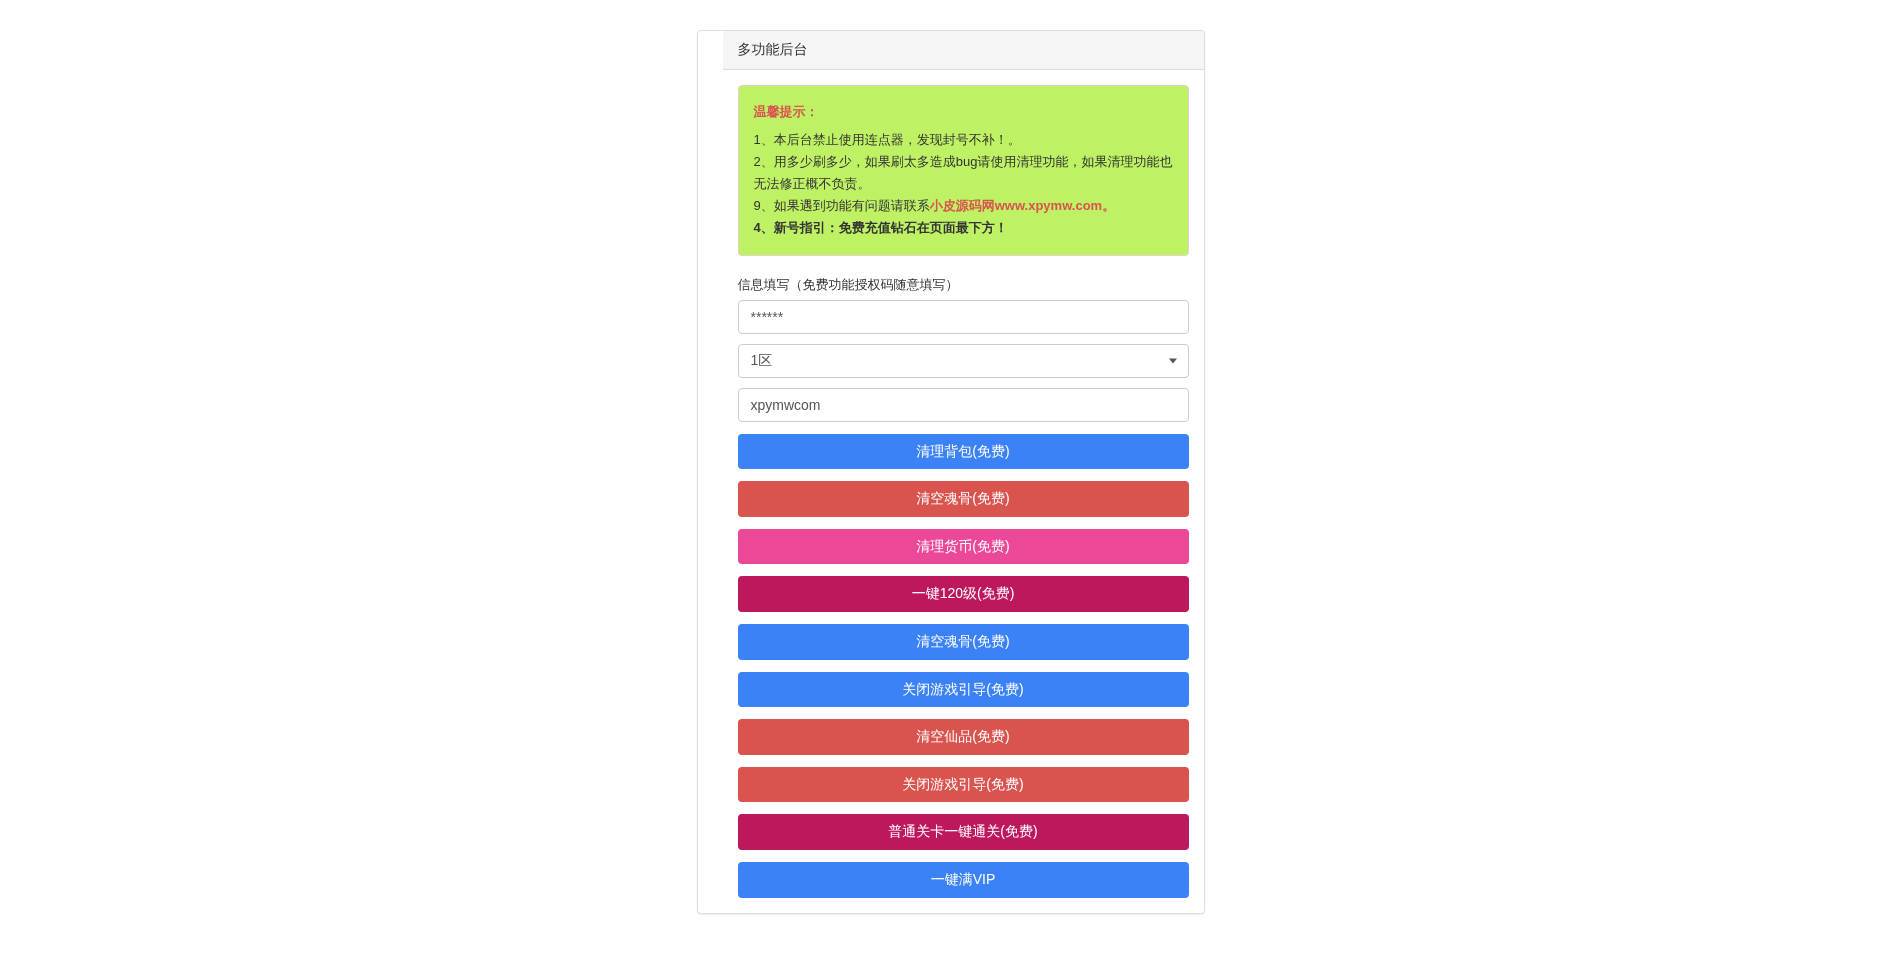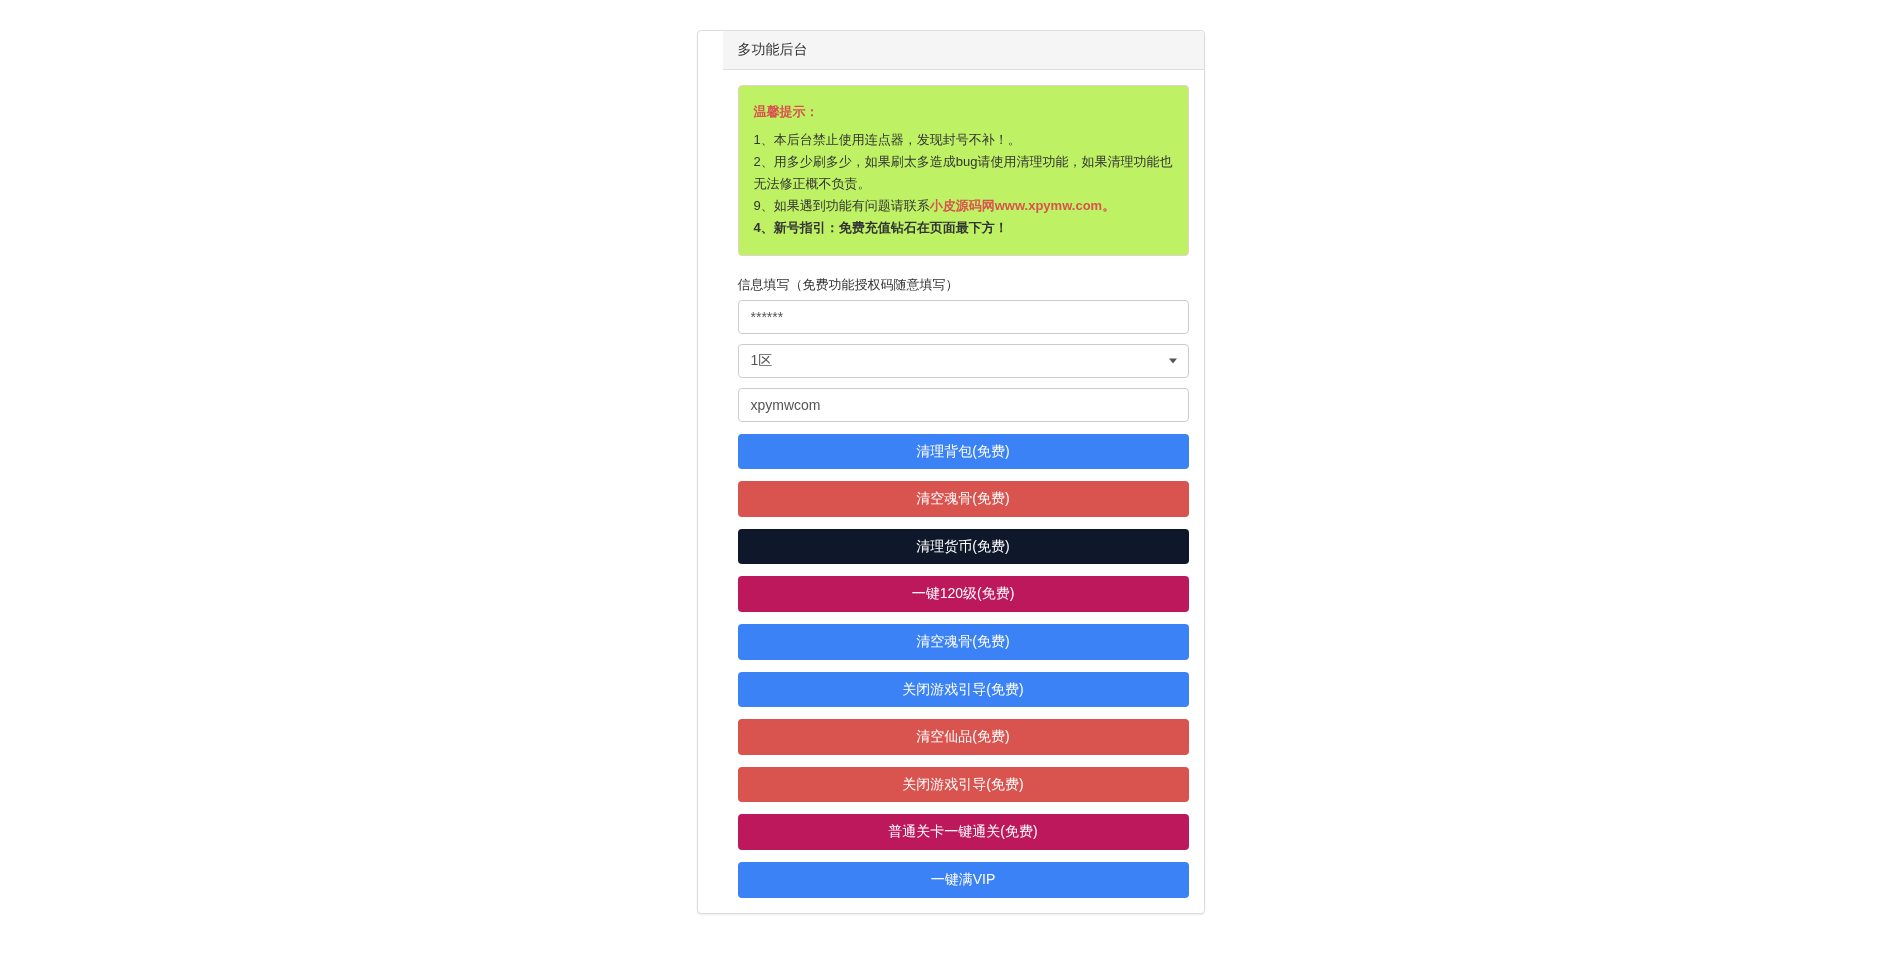--- a/index.html
+++ b/index.html
@@ -105,21 +105,21 @@
       text-align: center;
       color: #fff;
       border: none;
       border-radius: 4px;
       margin-top: 12px;
       cursor: pointer;
       line-height: 1.4;
     }
     .btn-warning { background-color: #3b82f6; }
     .btn-danger  { background-color: #d9534f; }
-    .btn-success { background-color: #0f172a; }
+    .btn-success { background-color: #ec4899; }
     .btn-primary { background-color: #be185d; }
   </style>
 </head>
 <body>
 
 <div class="panel">
   <div class="panel-heading">多功能后台</div>
   <div class="panel-body">
 
     <div class="well">

